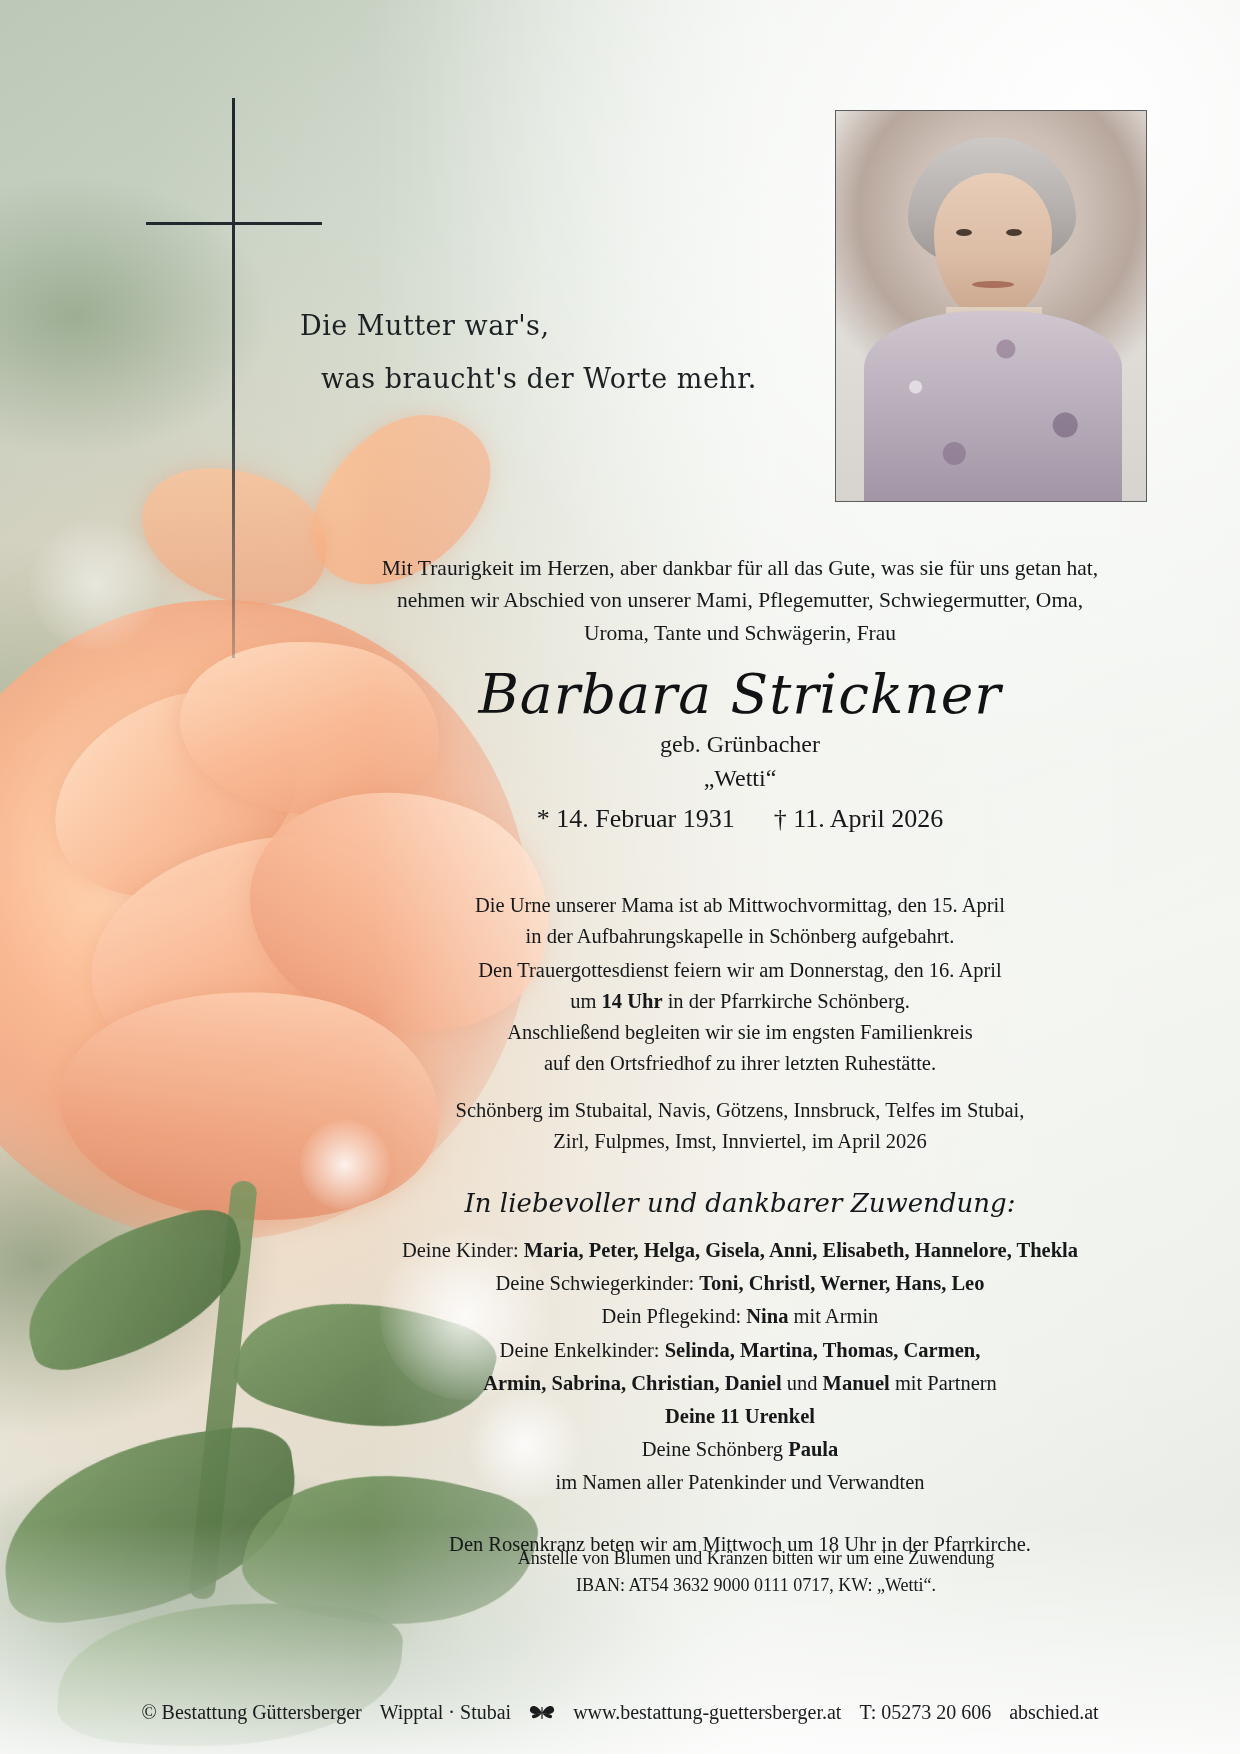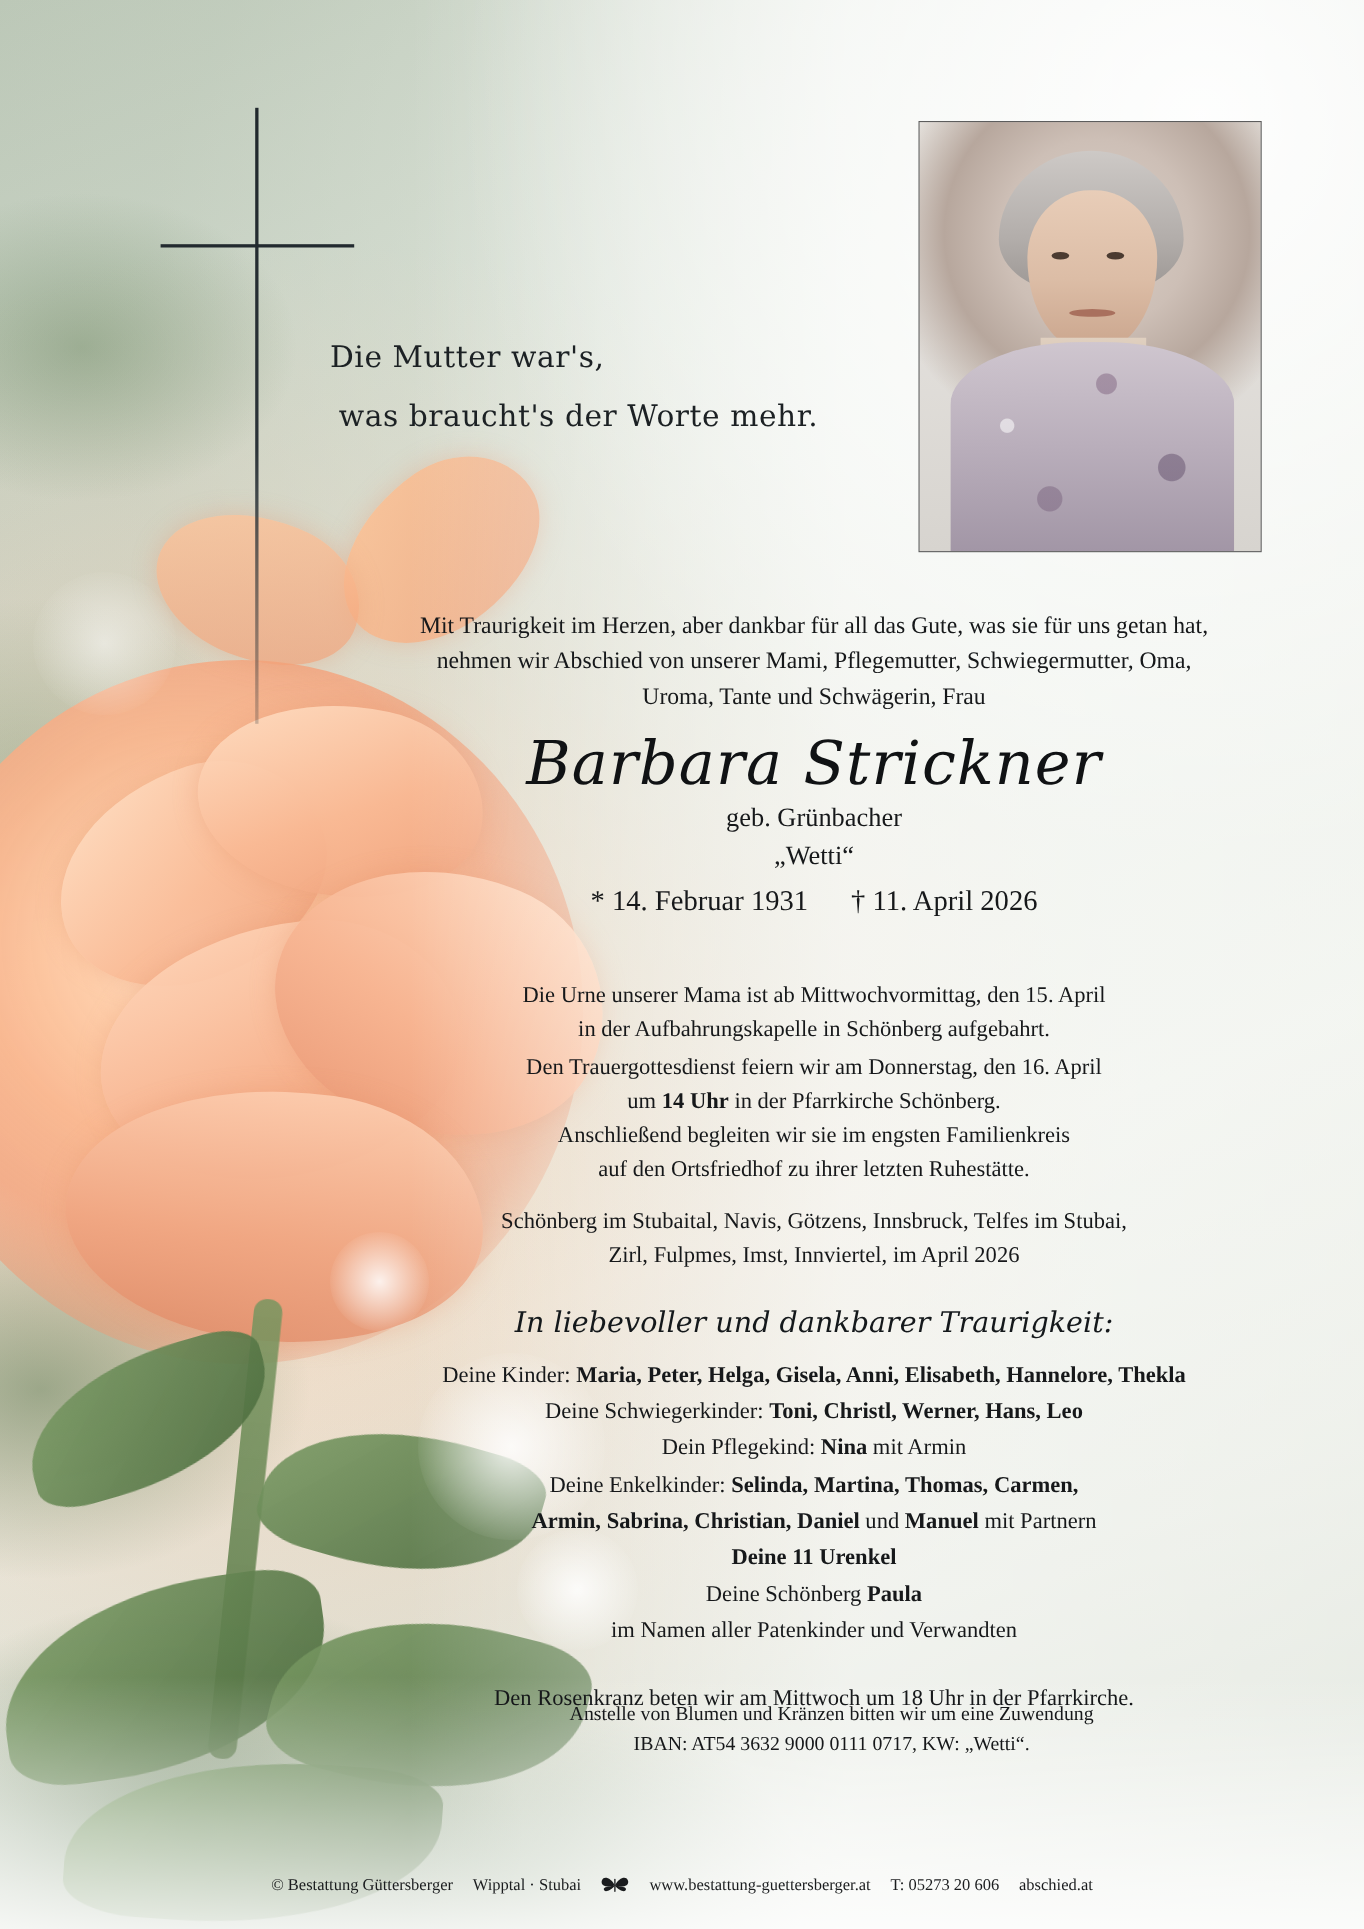--- a/index.html
+++ b/index.html
@@ -171,21 +171,21 @@
   }
   .motto {
     left: 300px; top: 300px; width: 460px;
     font-family: "DejaVu Serif", serif;
     font-size: 27px;
     color: #1c2124;
     line-height: 1.95;
     text-align: left;
     letter-spacing: 0.5px;
   }
-  .motto .line2 { display: block; padding-left: 8px; }
+  .motto .line2 { display: block; padding-left: 8px; margin-left: 13px; }
 
   .intro {
     left: 320px; top: 552px; width: 840px;
     font-size: 21.5px;
     line-height: 1.5;
   }
   .name {
     left: 360px; top: 655px; width: 760px;
     font-family: "DejaVu Serif", serif;
     font-style: italic;
@@ -245,21 +245,21 @@
   }
 
   
   .footer {
     position: absolute;
     left: 0; right: 0; bottom: 30px;
     display: flex;
     align-items: center;
     justify-content: center;
     gap: 18px;
-    font-size: 15px;
+    font-size: 20px;
     color: #1a1c1e;
   }
   .butterfly {
     display: inline-block;
     width: 26px; height: 20px;
     position: relative;
   }
   .butterfly svg { display: block; }
 </style>
 </head>
@@ -340,21 +340,21 @@
     </div>
     <div>Anschließend begleiten wir sie im engsten Familienkreis</div>
     <div>auf den Ortsfriedhof zu ihrer letzten Ruhestätte.</div>
   </div>
 
   <div class="txt places">
     <div>Schönberg im Stubaital, Navis, Götzens, Innsbruck, Telfes im Stubai,</div>
     <div>Zirl, Fulpmes, Imst, Innviertel, im April 2026</div>
   </div>
 
-  <div class="txt memory">In liebevoller und dankbarer Traurigkeit:</div>
+  <div class="txt memory">In liebevoller und dankbarer Zuwendung:</div>
 
   <div class="txt family">
     <div>
       <span>Deine Kinder: </span><b>Maria, Peter, Helga, Gisela, Anni, Elisabeth, Hannelore, Thekla</b>
     </div>
     <div>
       <span>Deine Schwiegerkinder: </span><b>Toni, Christl, Werner, Hans, Leo</b>
     </div>
     <div>
       <span>Dein Pflegekind: </span><b>Nina</b><span> mit Armin</span>

